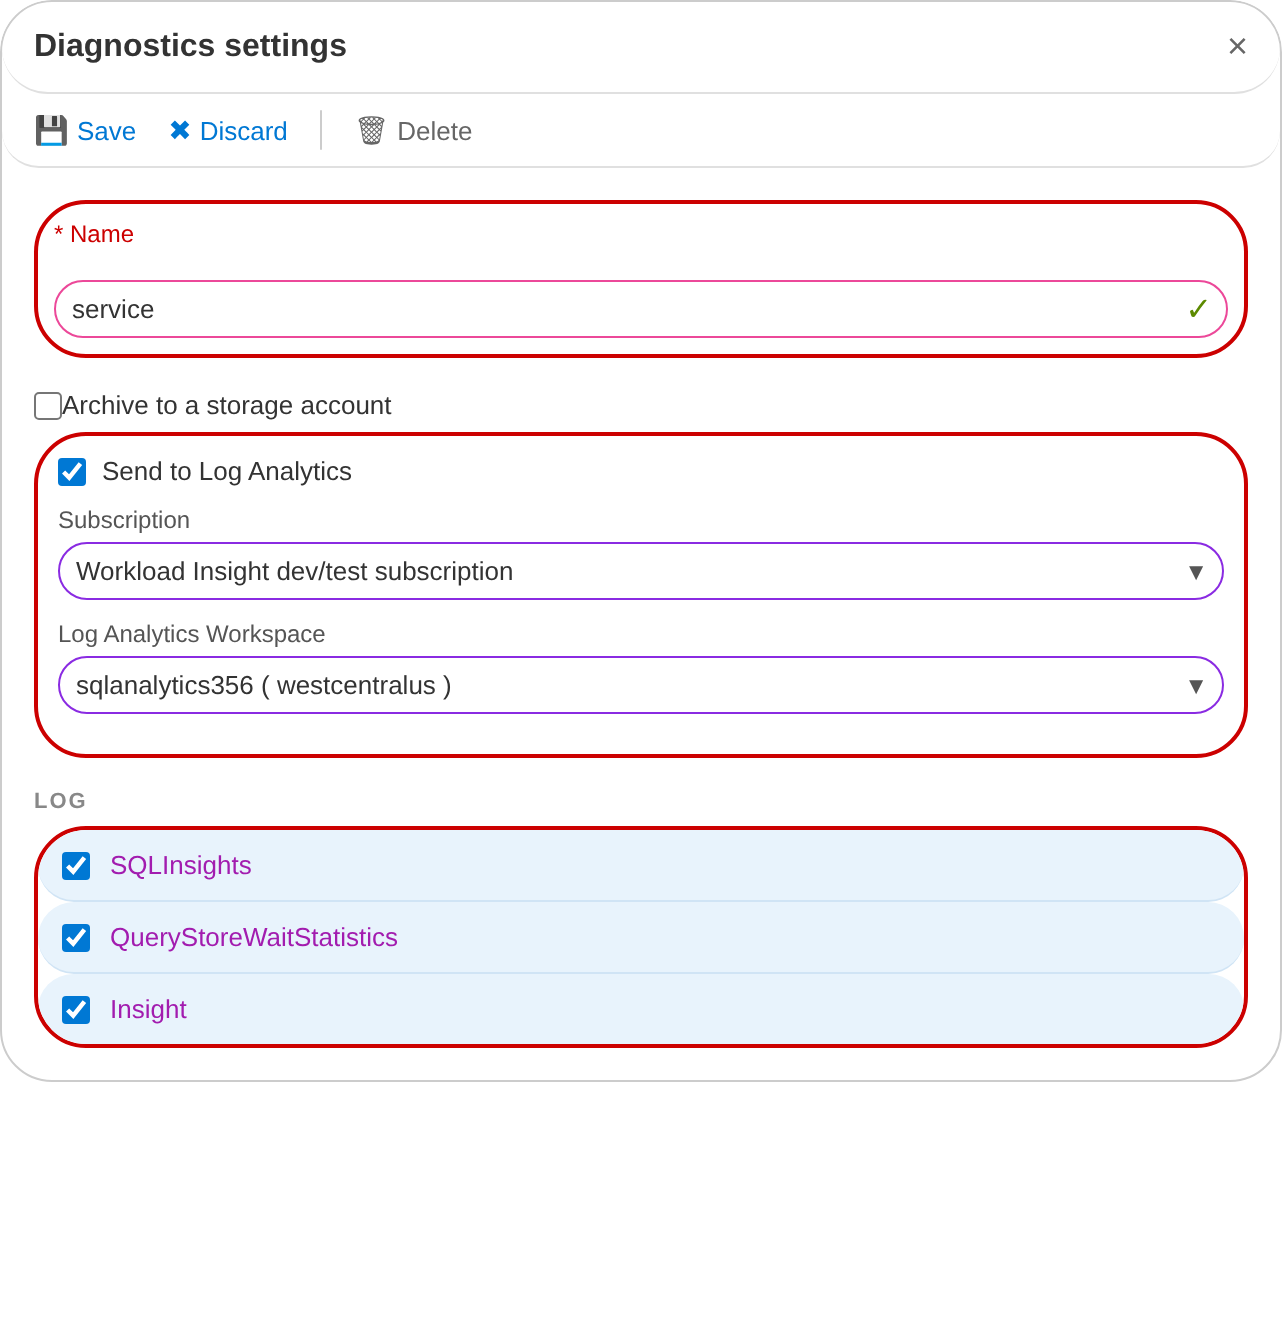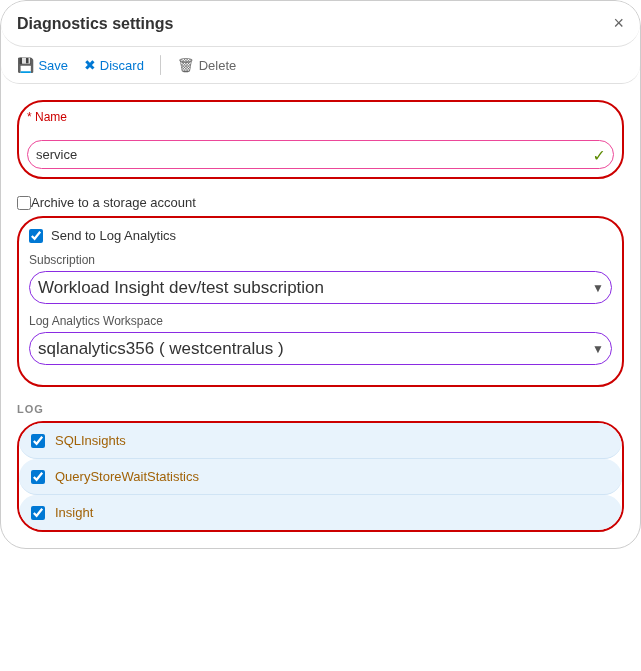--- a/index.html
+++ b/index.html
@@ -27,30 +27,30 @@
     .checkbox-row { display: flex; align-items: center; gap: 0; padding: 6px 0; }
     .checkbox-row label { font-size: 13px; color: #333; cursor: pointer; }
     .checkbox-input { width: 14px; height: 14px; cursor: pointer; accent-color: #0078d4; }
 
     .section-log-analytics { border: 2px solid #cc0000; padding: 10px; margin-bottom: 16px; }
     .send-to-log-row { display: flex; align-items: center; gap: 8px; margin-bottom: 10px; }
     .send-to-log-label { font-size: 13px; color: #333; font-weight: 500; }
 
     .sub-label { font-size: 12px; color: #555; margin-bottom: 4px; }
     .select-wrapper { position: relative; margin-bottom: 10px; }
-    .select-input { width: 100%; border: 1px solid #8a2be2; padding: 6px 30px 6px 8px; font-size: 17px; color: #333; appearance: none; background: #fff; cursor: pointer; }
+    .select-input { width: 100%; border: 1px solid #8a2be2; padding: 6px 30px 6px 8px; font-size: 13px; color: #333; appearance: none; background: #fff; cursor: pointer; }
     .select-arrow { position: absolute; right: 8px; top: 50%; transform: translateY(-50%); color: #555; font-size: 12px; pointer-events: none; }
 
     .log-section { margin-top: 8px; }
     .log-label { font-size: 11px; color: #888; letter-spacing: 1px; font-weight: 600; margin-bottom: 6px; }
 
     .log-table-bordered { border: 2px solid #cc0000; overflow: hidden; }
     .log-row { display: flex; align-items: center; gap: 10px; padding: 10px 12px; background: #e8f3fc; border-bottom: 1px solid #d0e4f5; }
     .log-row:last-child { border-bottom: none; }
-    .log-row label { font-size: 13px; color: #a16207; cursor: pointer; }
+    .log-row label { font-size: 13px; color: #a21caf; cursor: pointer; }
 
     .blue-check { accent-color: #0078d4; }
 
     .name-section { border: 2px solid #cc0000; padding: 8px; margin-bottom: 10px; }
   </style>
 </head>
 <body>
 
 <div class="dialog">
 

